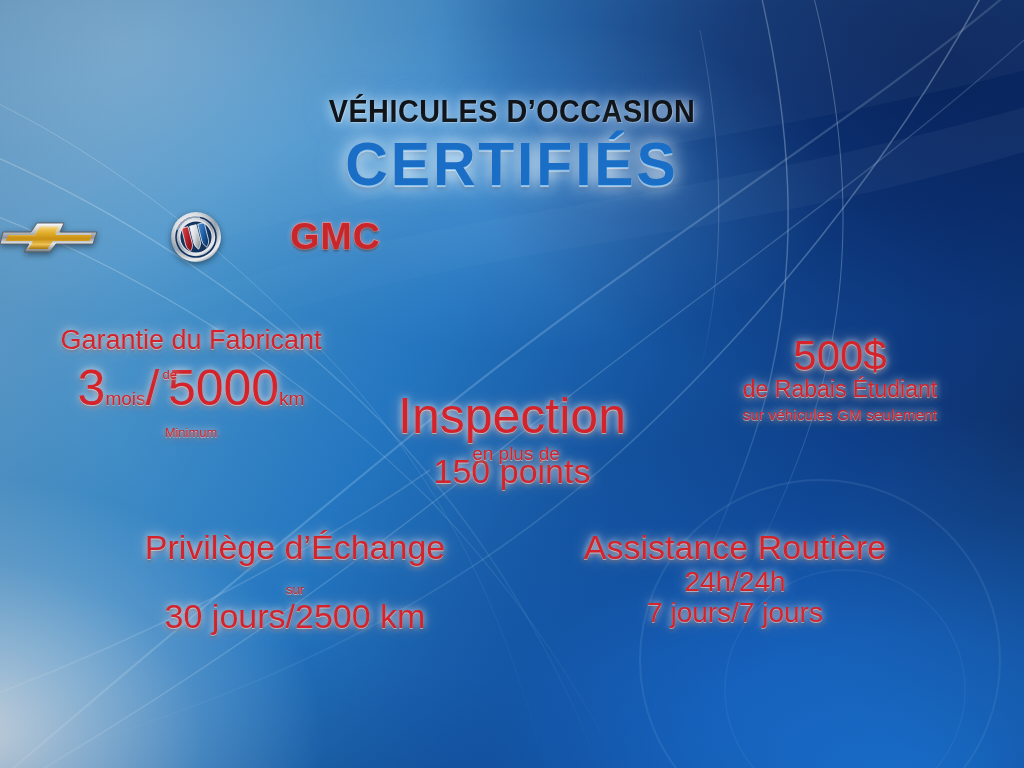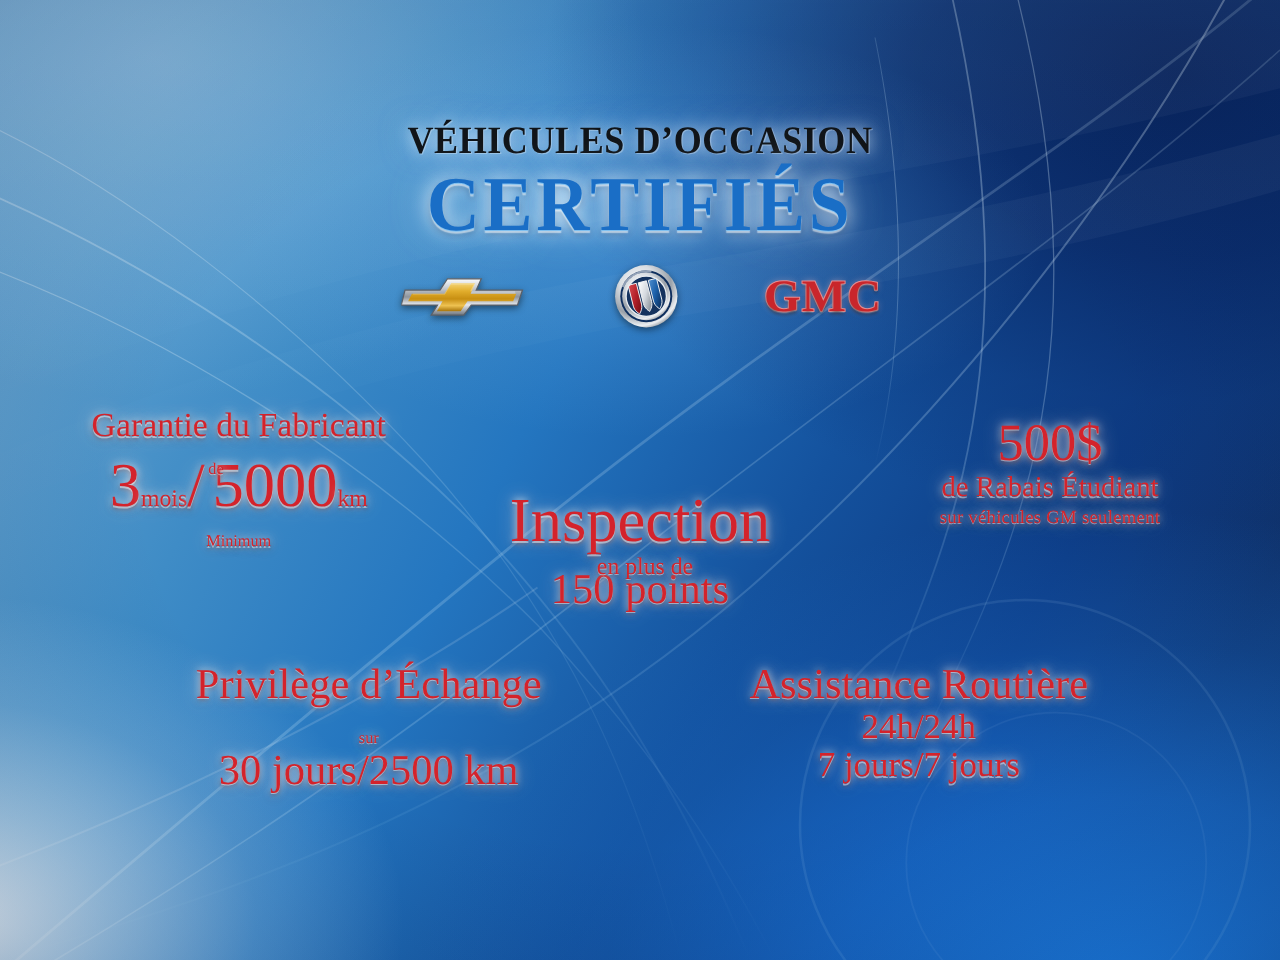--- a/index.html
+++ b/index.html
@@ -6,21 +6,21 @@
   html, body {
     margin: 0;
     padding: 0;
     background: #0a2a5e;
   }
   #stage {
     position: relative;
     width: 1024px;
     height: 768px;
     overflow: hidden;
-    font-family: Liberation Serif, serif;
+    font-family: Liberation Sans, sans-serif;
     background: #5eead4;
   }
 
   
   .bg-layer { position: absolute; inset: 0; pointer-events: none; }
 
   .bg-base {
     background:
       linear-gradient(118deg,
         #6ba8d4 0%,
@@ -116,21 +116,20 @@
   }
 
   
   #logos {
     position: absolute;
     left: 0; right: 0;
     top: 207px;
     height: 60px;
     display: flex;
     align-items: center;
-    justify-content: center;
     gap: 70px;
   }
 
   
   .chevy { width: 100px; height: 40px; display: block;
            filter: drop-shadow(0 2px 3px rgba(0,0,0,0.45)); }
   
   .buick { width: 52px; height: 52px; display: block;
            filter: drop-shadow(0 2px 3px rgba(0,0,0,0.45)); }
   

